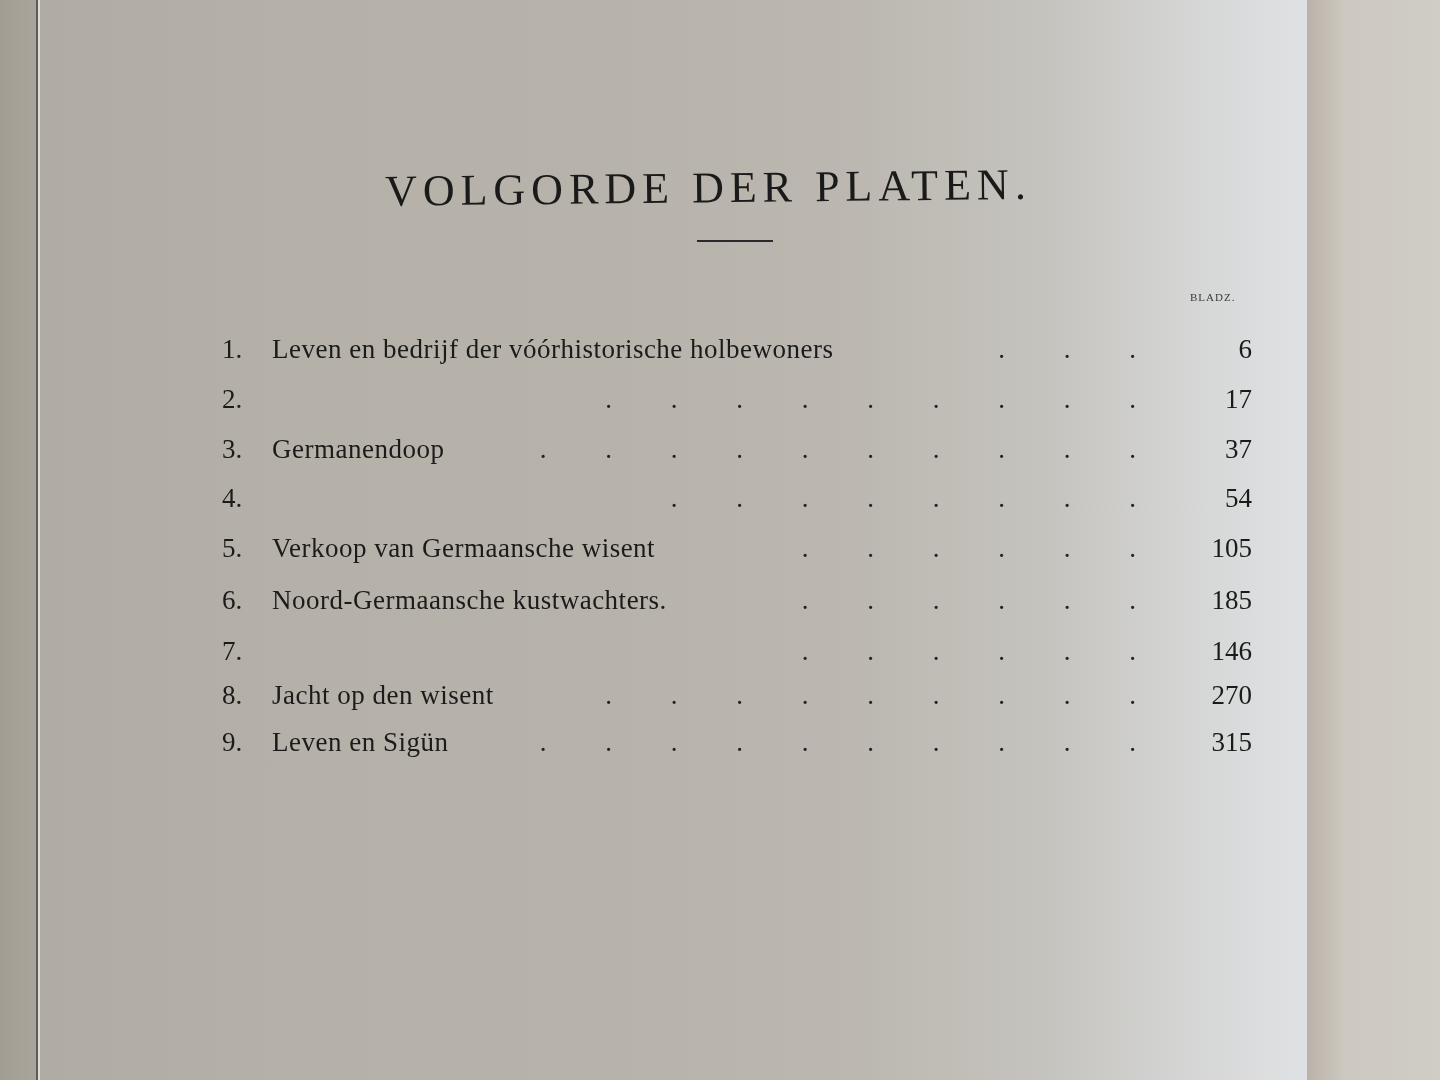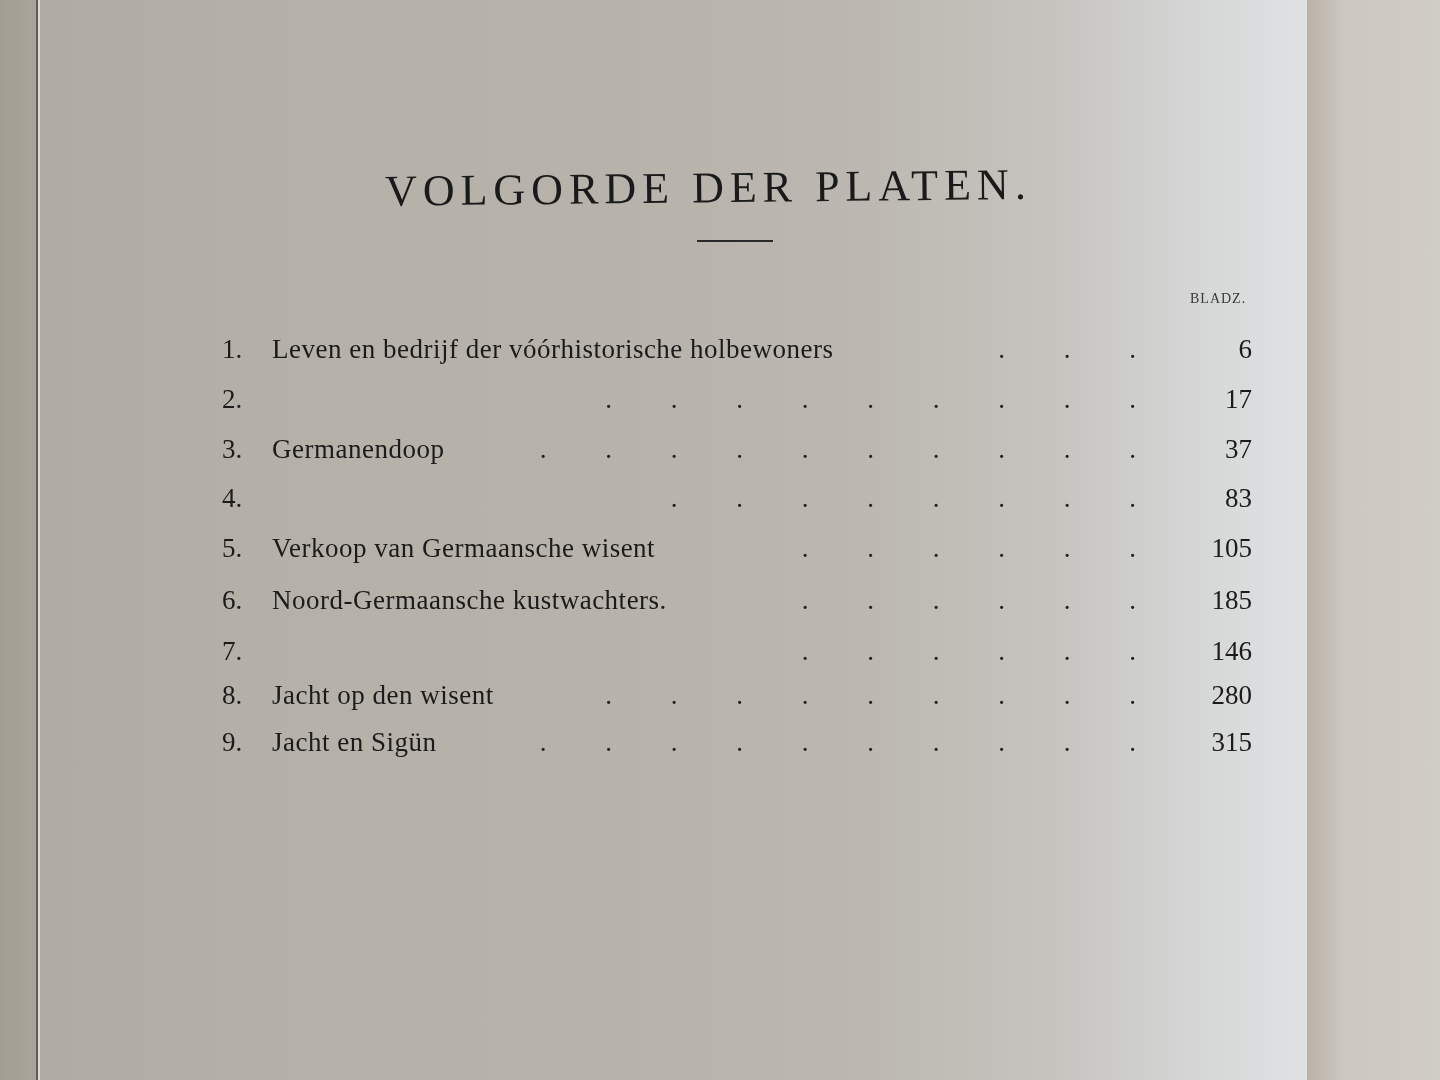--- a/index.html
+++ b/index.html
@@ -30,21 +30,21 @@
       font-size: 44px; letter-spacing: 6px; color: #1a1a1a;
       transform: rotate(-0.6deg); white-space: nowrap;
     }
     .rule {
       position: absolute; left: 697px; top: 240px; width: 76px; height: 2px;
       background: #2a2a2a;
     }
     .bladz {
       position: absolute; left: 1190px; top: 291px;
       font-family: "Liberation Serif", serif;
-      font-size: 14px; letter-spacing: 1px; color: #3a3a3a;
+      font-size: 11px; letter-spacing: 1px; color: #3a3a3a;
     }
     .toc { position: absolute; left: 0; top: 0; }
     .row {
       position: absolute; left: 222px; width: 1030px; height: 34px;
       font-family: "Liberation Serif", serif;
       font-size: 27px; color: #1b1b1b; white-space: nowrap;
     }
     .row .num { position: absolute; left: 0; width: 40px; }
     .row .text { position: absolute; left: 50px; letter-spacing: 0.5px; }
     .row .dots {
@@ -78,21 +78,21 @@
   </div>
   <div class="row" style="top:434px;">
     <span class="num">3.</span>
     <span class="text">Germanendoop</span>
     <span class="dots">. . . . . . . . . .</span>
     <span class="page-num">37</span>
   </div>
   <div class="row" style="top:483px;">
     <span class="num">4.</span>
     <span class="dots">. . . . . . . .</span>
-    <span class="page-num">83</span>
+    <span class="page-num">54</span>
   </div>
   <div class="row" style="top:533px;">
     <span class="num">5.</span>
     <span class="text">Verkoop van Germaansche wisent</span>
     <span class="dots">. . . . . .</span>
     <span class="page-num">105</span>
   </div>
   <div class="row" style="top:585px;">
     <span class="num">6.</span>
     <span class="text">Noord-Germaansche kustwachters.</span>
@@ -101,21 +101,21 @@
   </div>
   <div class="row" style="top:636px;">
     <span class="num">7.</span>
     <span class="dots">. . . . . .</span>
     <span class="page-num">146</span>
   </div>
   <div class="row" style="top:680px;">
     <span class="num">8.</span>
     <span class="text">Jacht op den wisent</span>
     <span class="dots">. . . . . . . . .</span>
-    <span class="page-num">280</span>
+    <span class="page-num">270</span>
   </div>
   <div class="row" style="top:727px;">
     <span class="num">9.</span>
-    <span class="text">Jacht en Sigün</span>
+    <span class="text">Leven en Sigün</span>
     <span class="dots">. . . . . . . . . .</span>
     <span class="page-num">315</span>
   </div>
 </div>
 
 </body></html>

